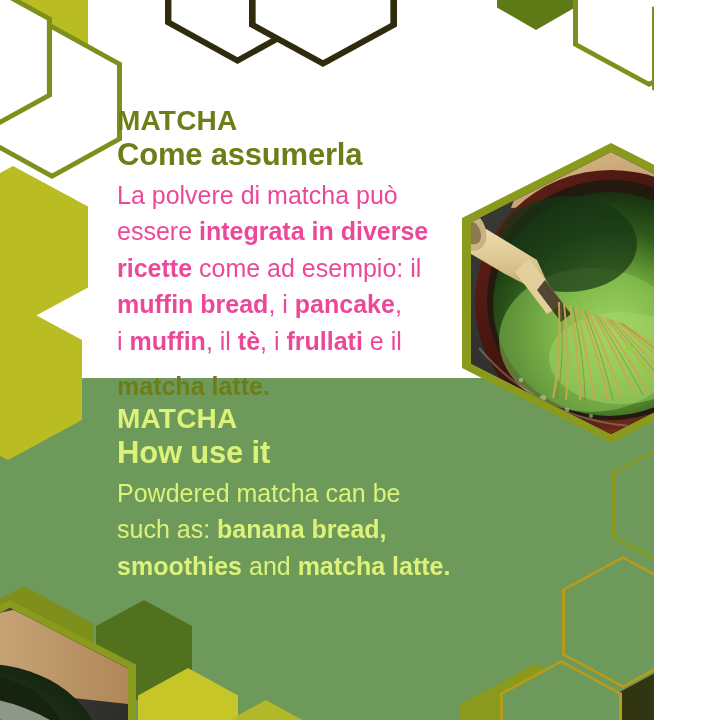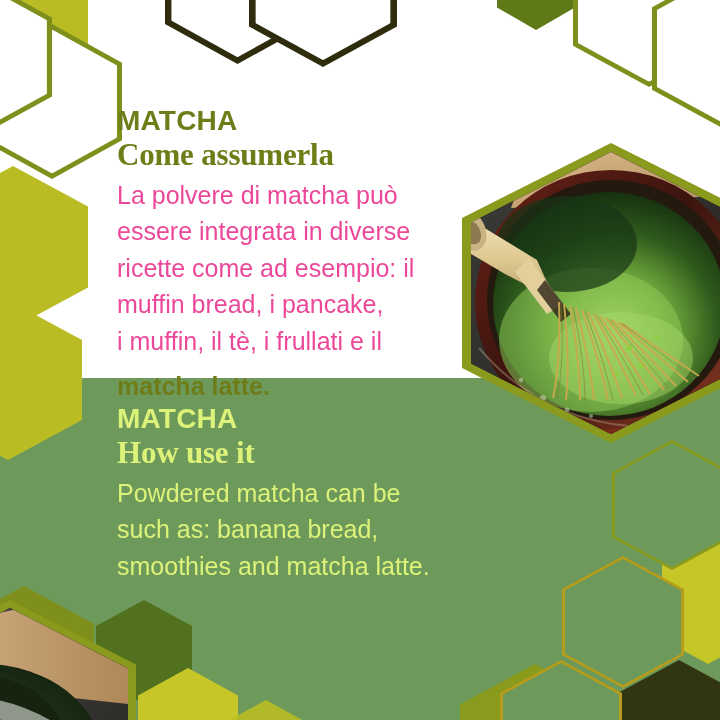--- a/index.html
+++ b/index.html
@@ -4,21 +4,21 @@
 <style>
   html,body{margin:0;padding:0;}
   body{
     width:720px;height:720px;
     font-family:"Liberation Sans",sans-serif;
     background:#ffffff;
     overflow:hidden;
   }
   #poster{
     position:relative;
-    width:720px;height:720px;
+    width:654px;height:720px;
     overflow:hidden;
     background:#ffffff;
   }
   
   .band-white{
     position:absolute;left:0;top:0;width:720px;height:378px;
     background:#ffffff;
   }
   .band-green{
     position:absolute;left:0;top:378px;width:720px;height:342px;
@@ -62,26 +62,26 @@
   .text-bottom{
     position:absolute;left:117px;top:404px;width:420px;
     color:#dcf279;
   }
   .kicker{
     font-size:28px;font-weight:bold;line-height:1.08;
     letter-spacing:.2px;margin:0;
   }
   .headline{
     font-size:31px;font-weight:bold;line-height:1.12;
-    margin:2px 0 4px 0;letter-spacing:-.2px;font-family:Liberation Serif, serif;
+    margin:2px 0 4px 0;letter-spacing:-.2px;
   }
   .body{
     font-size:25px;line-height:1.46;margin:0;
   }
-  .body b{font-weight:normal;}
+  .body b{font-weight:bold;}
   .text-top .body{color:#ec4899;}
   .text-bottom .kicker,.text-bottom .headline{color:#dcf279;}
   .text-bottom .body{color:#dcf279;}
 
   
   .spill{
     position:absolute;left:117px;top:368px;
     font-size:25px;line-height:1.46;font-weight:bold;color:#6f7d18;
   }
 

